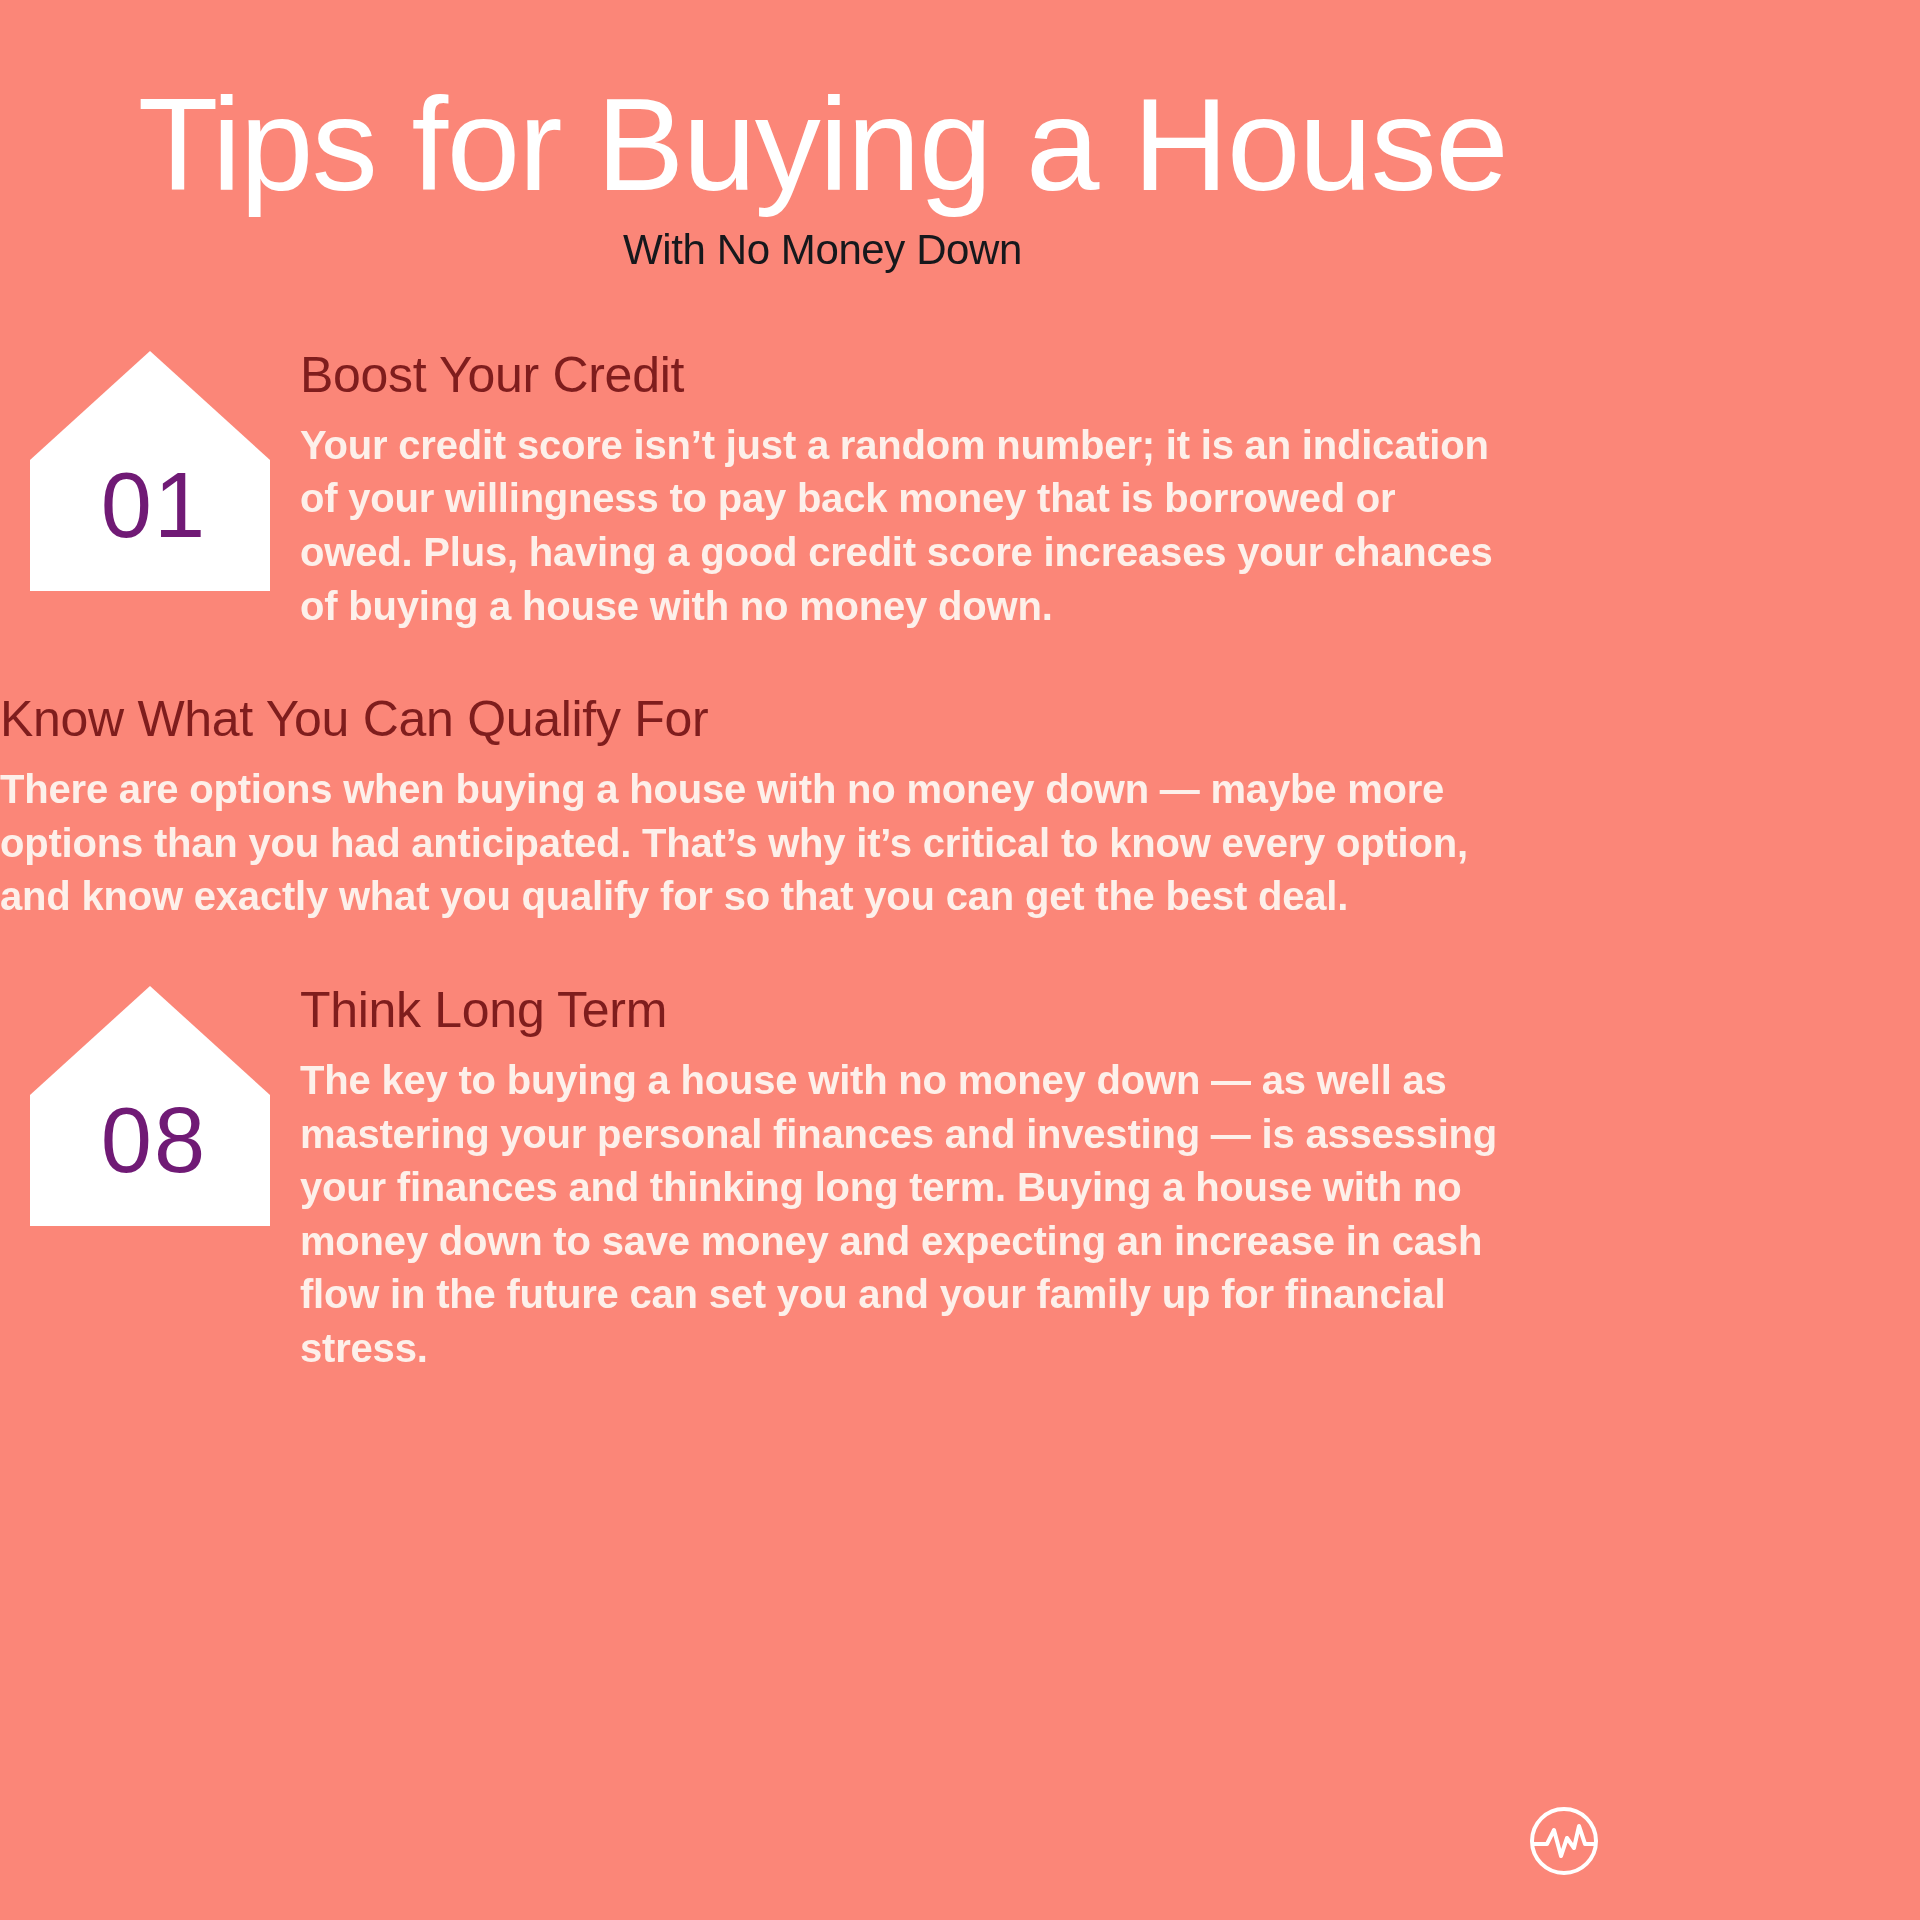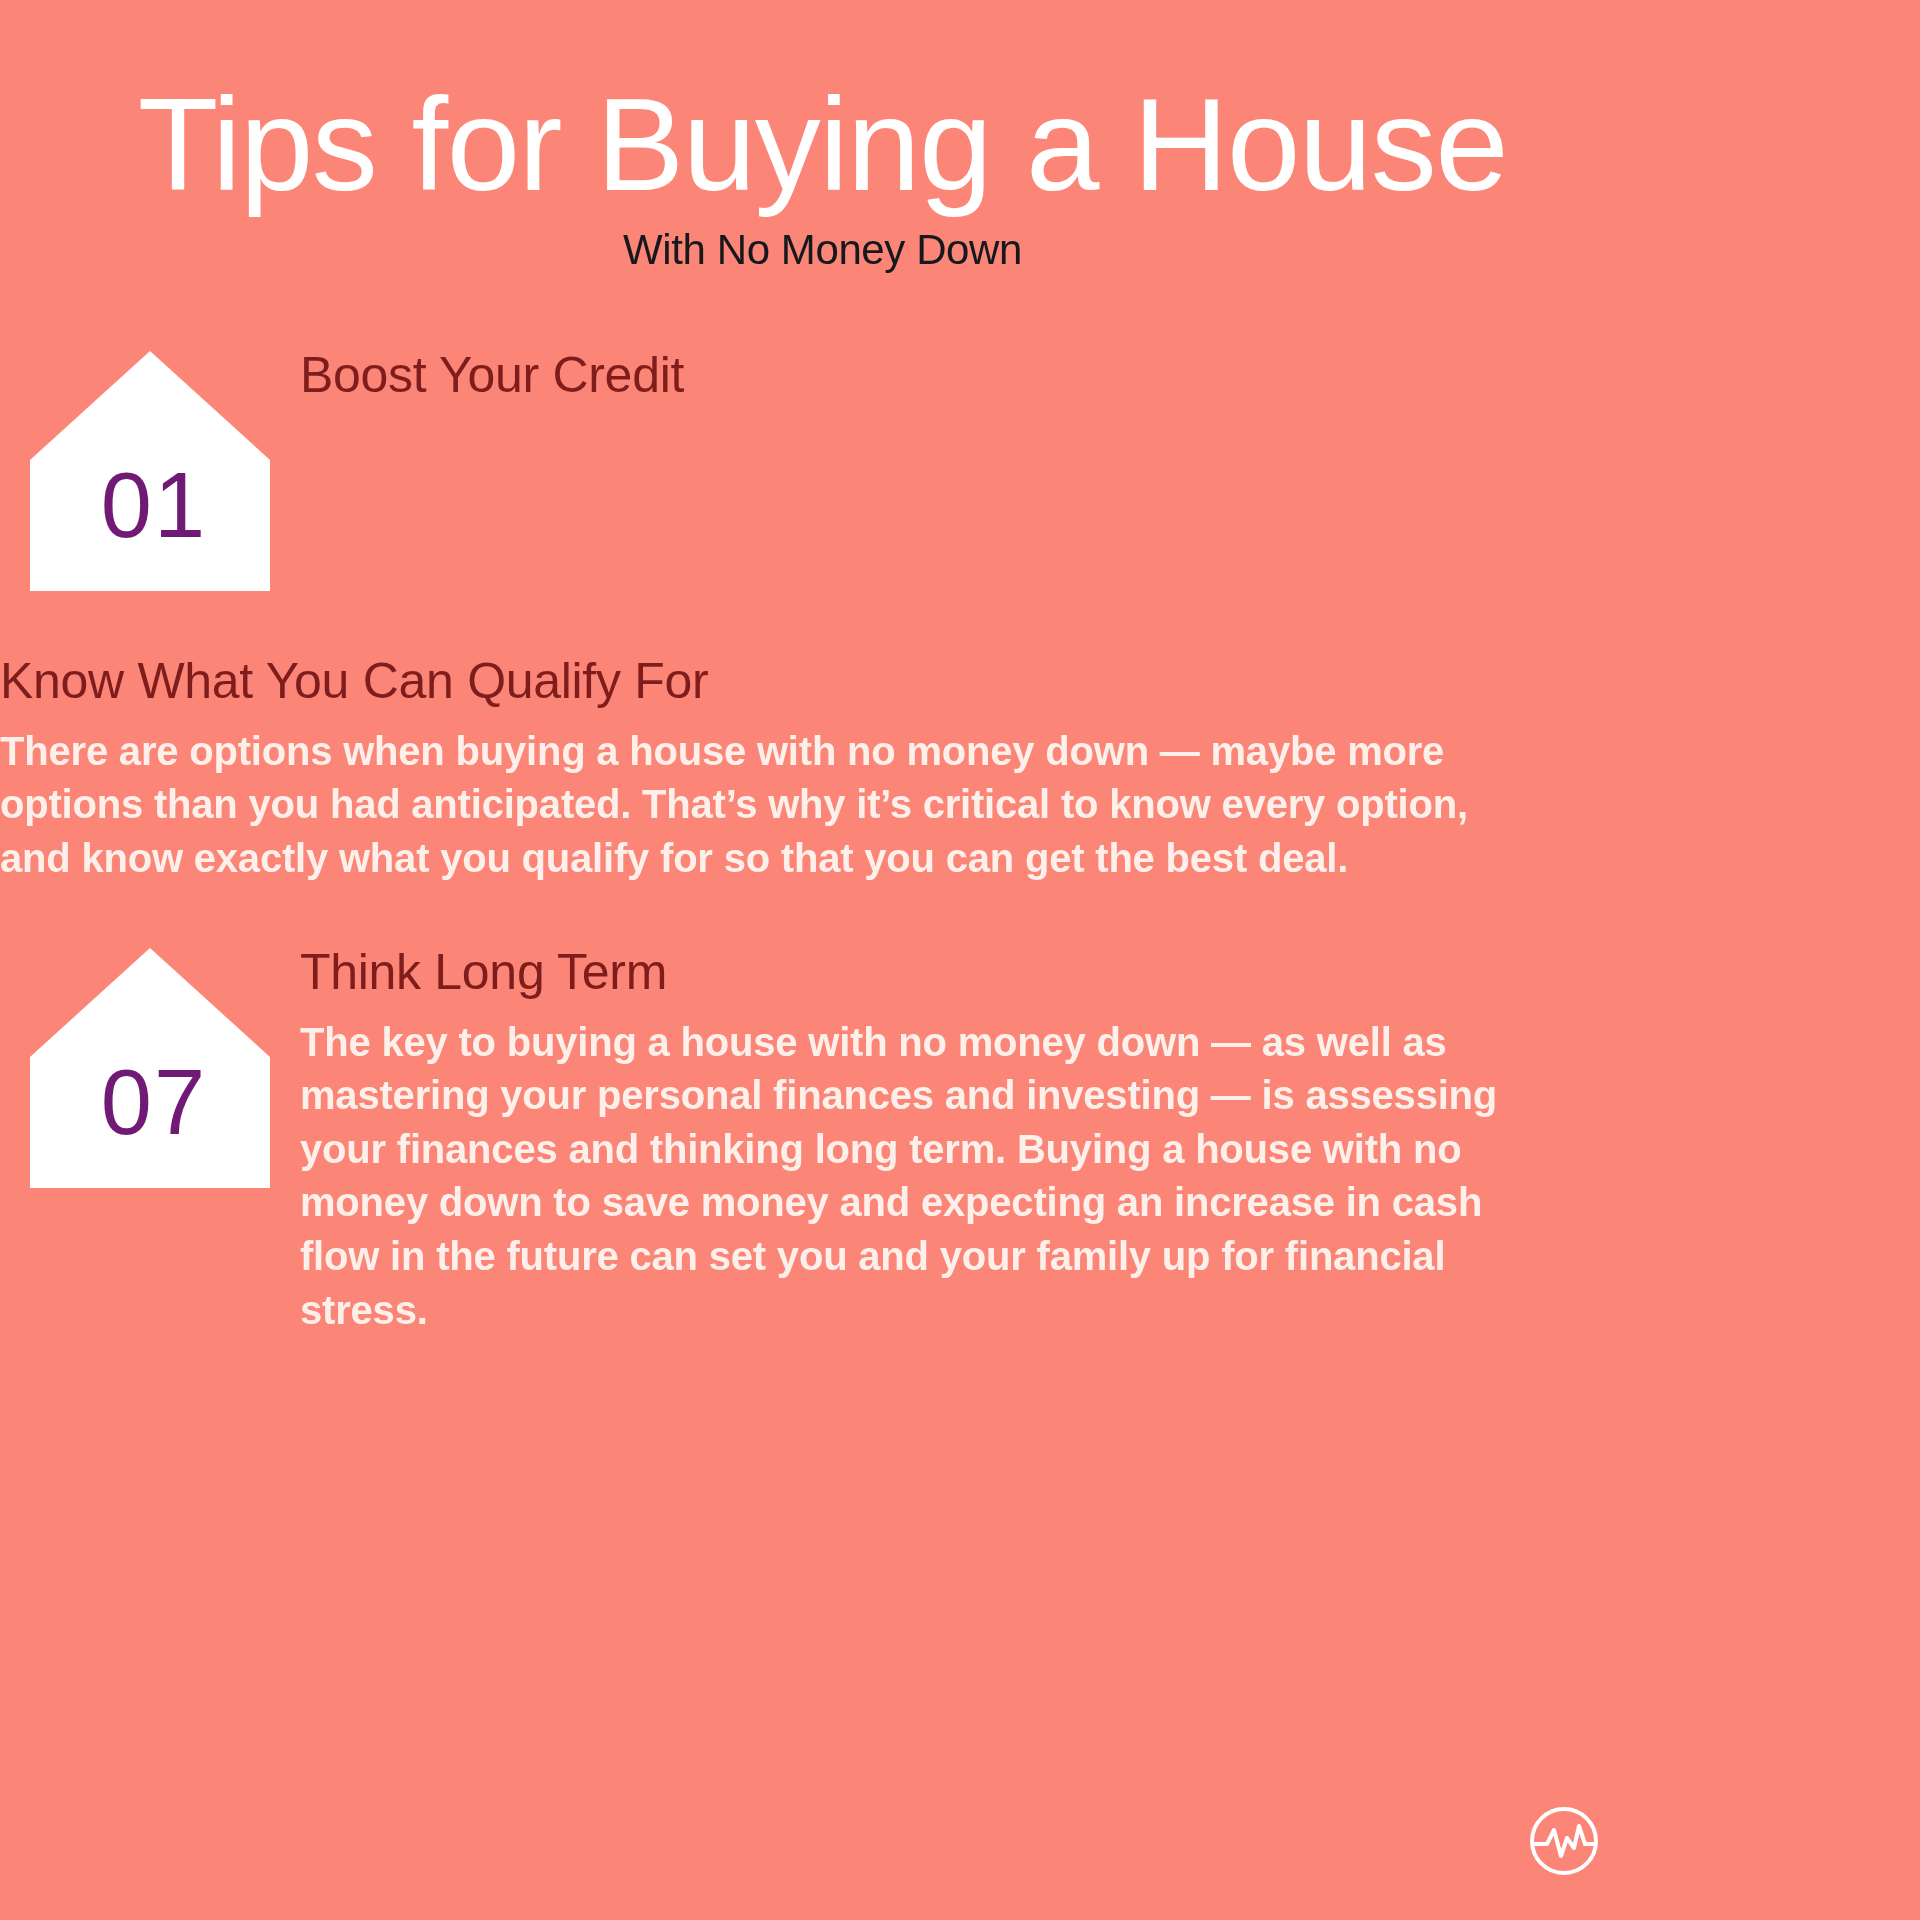--- a/index.html
+++ b/index.html
@@ -134,37 +134,38 @@
       <div class="badge-wrap">
         <div class="house">
           <svg width="248" height="248" viewBox="0 0 248 248" aria-hidden="true">
             <polygon points="124,4 244,113 244,244 4,244 4,113" fill="#ffffff"></polygon>
           </svg>
           <div class="house-num">01</div>
         </div>
       </div>
       <div class="tip-body">
         <h2 class="tip-title">Boost Your Credit</h2>
+        <p class="tip-text">Your credit score isn’t just a random number; it is an indication of your willingness to pay back money that is borrowed or owed. Plus, having a good credit score increases your chances of buying a house with no money down.</p>
       </div>
     </div>
 
     <div class="tip">
       <div class="tip-body">
         <h2 class="tip-title">Know What You Can Qualify For</h2>
         <p class="tip-text">There are options when buying a house with no money down — maybe more options than you had anticipated. That’s why it’s critical to know every option, and know exactly what you qualify for so that you can get the best deal.</p>
       </div>
     </div>
 
     <div class="tip">
       <div class="badge-wrap">
         <div class="house">
           <svg width="248" height="248" viewBox="0 0 248 248" aria-hidden="true">
             <polygon points="124,4 244,113 244,244 4,244 4,113" fill="#ffffff"></polygon>
           </svg>
-          <div class="house-num">07</div>
+          <div class="house-num">08</div>
         </div>
       </div>
       <div class="tip-body">
         <h2 class="tip-title">Think Long Term</h2>
         <p class="tip-text">The key to buying a house with no money down — as well as mastering your personal finances and investing — is assessing your finances and thinking long term. Buying a house with no money down to save money and expecting an increase in cash flow in the future can set you and your family up for financial stress.</p>
       </div>
     </div>
 
   </div>
 

